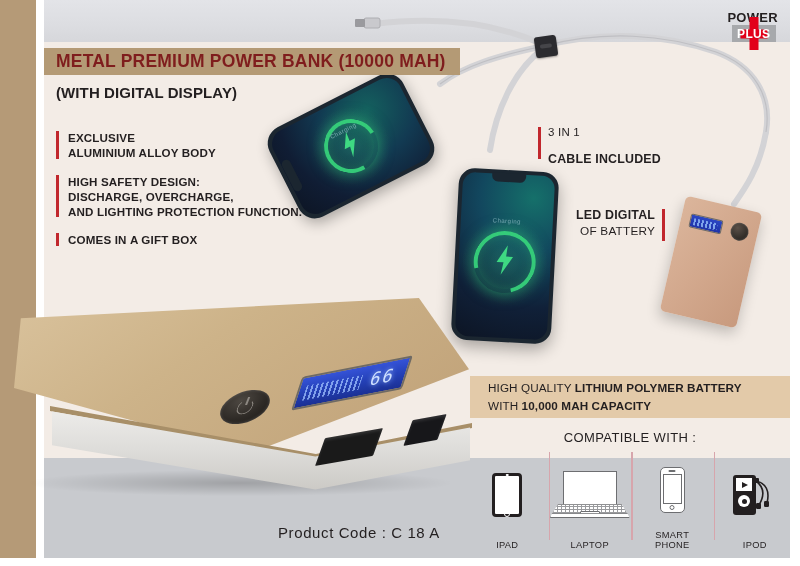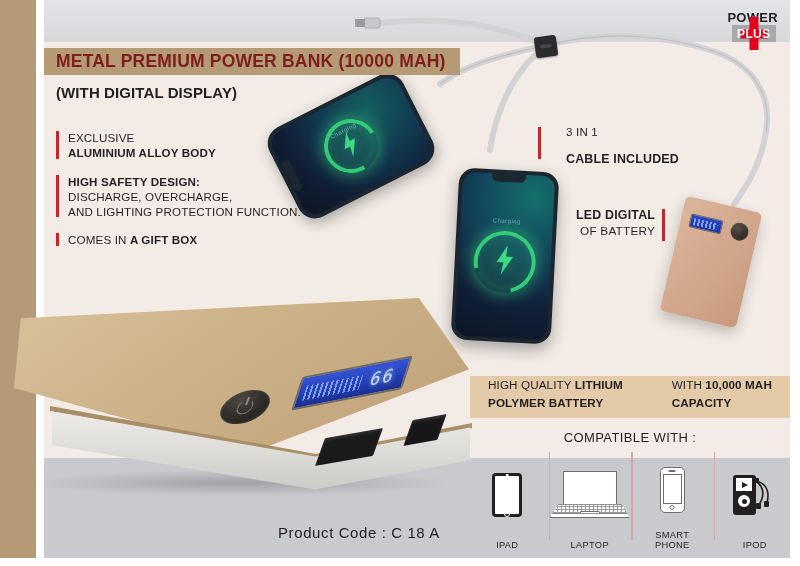--- a/index.html
+++ b/index.html
@@ -40,37 +40,37 @@
   .title-band span { color:#7f1d1d; font-weight:bold; font-size:17.5px; letter-spacing:.2px;
                      white-space:nowrap; }
   .subtitle { position:absolute; left:56px; top:84px; font-size:15px; font-weight:bold;
               color:#231f20; z-index:30; letter-spacing:.1px; }
 
   
   .bullets { position:absolute; left:56px; top:130px; width:300px; z-index:30; }
   .bul { position:relative; padding-left:12px; margin-bottom:13px; }
   .bul:before { content:""; position:absolute; left:0; top:1px; width:3px; height:calc(100% - 3px);
                 background:#c1272d; }
-  .bul p { font-size:11.6px; line-height:1.32; color:#231f20; letter-spacing:.15px; }
+  .bul p { font-size:11.6px; line-height:1.32; color:#231f20; letter-spacing:.15px;font-weight:bold; }
   .bul p.b { font-weight:bold; }
 
   
-  .callout-cable { position:absolute; left:538px; top:126px; padding-left:28px; z-index:30; }
+  .callout-cable { position:absolute; left:538px; top:126px; padding-left:10px; z-index:30; }
   .callout-cable:before { content:""; position:absolute; left:0; top:1px; width:3px; height:32px; background:#c1272d; }
   .callout-cable .l1 { font-size:11.5px; color:#231f20; letter-spacing:.2px; }
   .callout-cable .l2 { font-size:12.4px; font-weight:bold; color:#231f20; margin-top:14px; letter-spacing:.2px; }
 
   .callout-led { position:absolute; left:576px; top:208px; padding-right:10px; text-align:right; z-index:30; }
   .callout-led:after { content:""; position:absolute; right:0; top:1px; width:3px; height:32px; background:#c1272d; }
   .callout-led .l1 { font-size:12.4px; font-weight:bold; color:#231f20; letter-spacing:.2px; }
   .callout-led .l2 { font-size:11.8px; color:#231f20; margin-top:2px; letter-spacing:.2px; }
 
   
   .batt-band { position:absolute; left:470px; top:376px; width:320px; height:42px;
-               background:#e3caa9; display:flex; flex-direction:row; justify-content:center;
+               background:#e3caa9; display:flex; flex-direction:column; justify-content:center;
                padding-left:18px; z-index:35; }
   .batt-band div { font-size:11.7px; color:#231f20; line-height:1.5; letter-spacing:.1px; }
   .batt-band b { font-weight:bold; }
 
   .compat-title { position:absolute; left:470px; top:430px; width:320px; text-align:center;
                   font-size:13px; color:#231f20; letter-spacing:.4px; z-index:40; }
 
   
   .compat { position:absolute; left:466px; top:450px; width:330px; height:105px;
             display:flex; z-index:45; }

